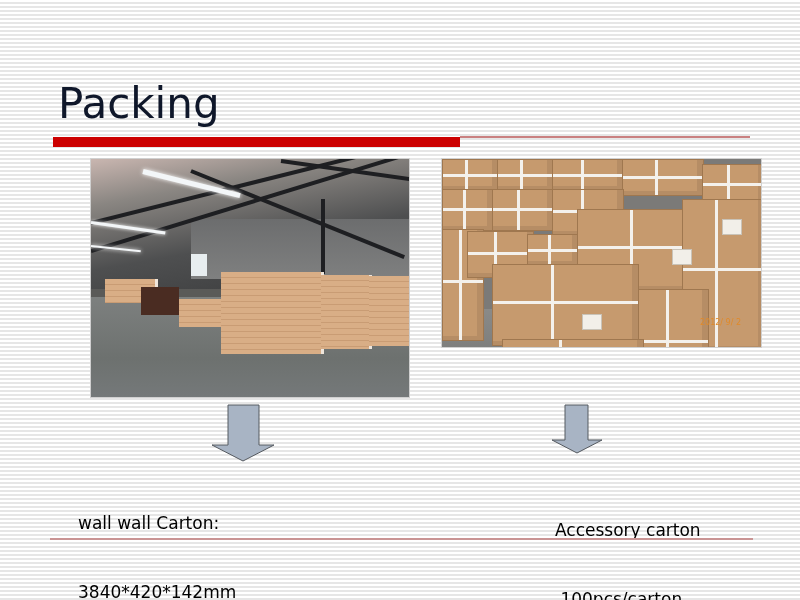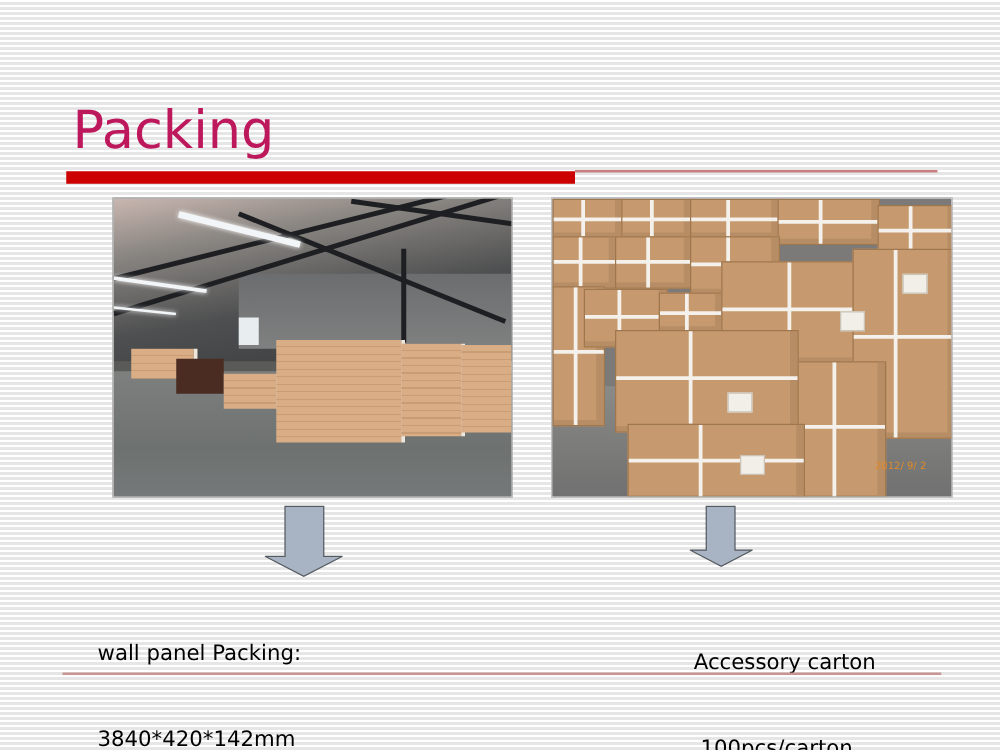--- a/index.html
+++ b/index.html
@@ -15,21 +15,21 @@
         to bottom,
         #ffffff 0px, #ffffff 2px,
         #e6e6e6 2px, #e6e6e6 4px
       );
     }
     .slide { position: absolute; left: 0; top: 0; width: 800px; height: 600px; }
 
     .title {
       position: absolute; left: 58px; top: 78px;
       font-size: 42px; line-height: 52px; font-weight: normal;
-      color: #be185d; letter-spacing: 0px; margin: 0;
+      color: #0f172a; letter-spacing: 0px; margin: 0;
     }
     .title-bar {
       position: absolute; left: 53px; top: 137px;
       width: 407px; height: 10px; background: #cc0000;
     }
     .title-line {
       position: absolute; left: 460px; top: 136px;
       width: 290px; height: 2px; background: #c98080;
     }
     .bottom-line {
@@ -72,21 +72,21 @@
       position: absolute; background: repeating-linear-gradient(
         to bottom, #d9ae86 0px, #d9ae86 5px, #c99c74 5px, #c99c74 6px);
       border-right: 3px solid #efe6dc;
     }
     .wh-dark {
       position: absolute; background: #4a2c22;
     }
 
     
     .photo-cartons {
-      left: 441px; top: 158px; width: 321px; height: 240px;
+      left: 441px; top: 158px; width: 321px; height: 190px;
       background: #7b7a78;
     }
     .ct-floor {
       position: absolute; left: 0; top: 150px; width: 321px; height: 90px;
       background: linear-gradient(to bottom, #8a8a88, #6f706f);
     }
     .ct-box {
       position: absolute; background: #c69a6e;
       border: 1px solid #9f774f;
       box-shadow: inset -6px -4px 0 rgba(0,0,0,0.08);
@@ -176,21 +176,21 @@
   </div>
 
   <svg class="arrow" style="left:210px;top:403px;" width="66" height="60" viewBox="0 0 66 60">
     <polygon points="18,2 49,2 49,42 64,42 33,58 2,42 18,42" fill="#a8b4c4" stroke="#555a60" stroke-width="1"></polygon>
   </svg>
   <svg class="arrow" style="left:550px;top:403px;" width="54" height="52" viewBox="0 0 54 52">
     <polygon points="15,2 38,2 38,37 52,37 27,50 2,37 15,37" fill="#a8b4c4" stroke="#555a60" stroke-width="1"></polygon>
   </svg>
 
   <div class="caption caption-left">
-    <div>wall panel Packing:</div>
+    <div>wall wall Carton:</div>
     <div>3840*420*142mm</div>
     
   </div>
   <div class="caption caption-right">
     <div>Accessory carton</div>
     <div> 100pcs/carton</div>
   </div>
 
   <div class="bottom-line"></div>
 </div>

